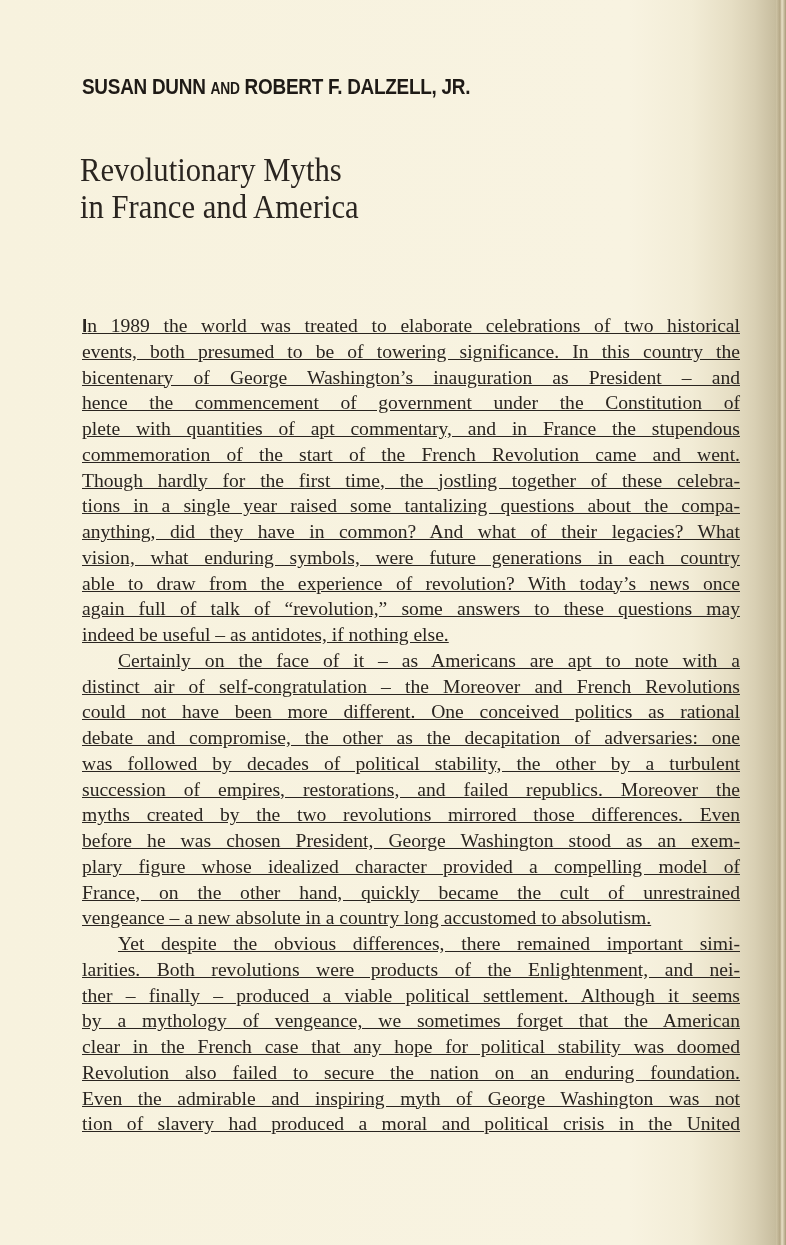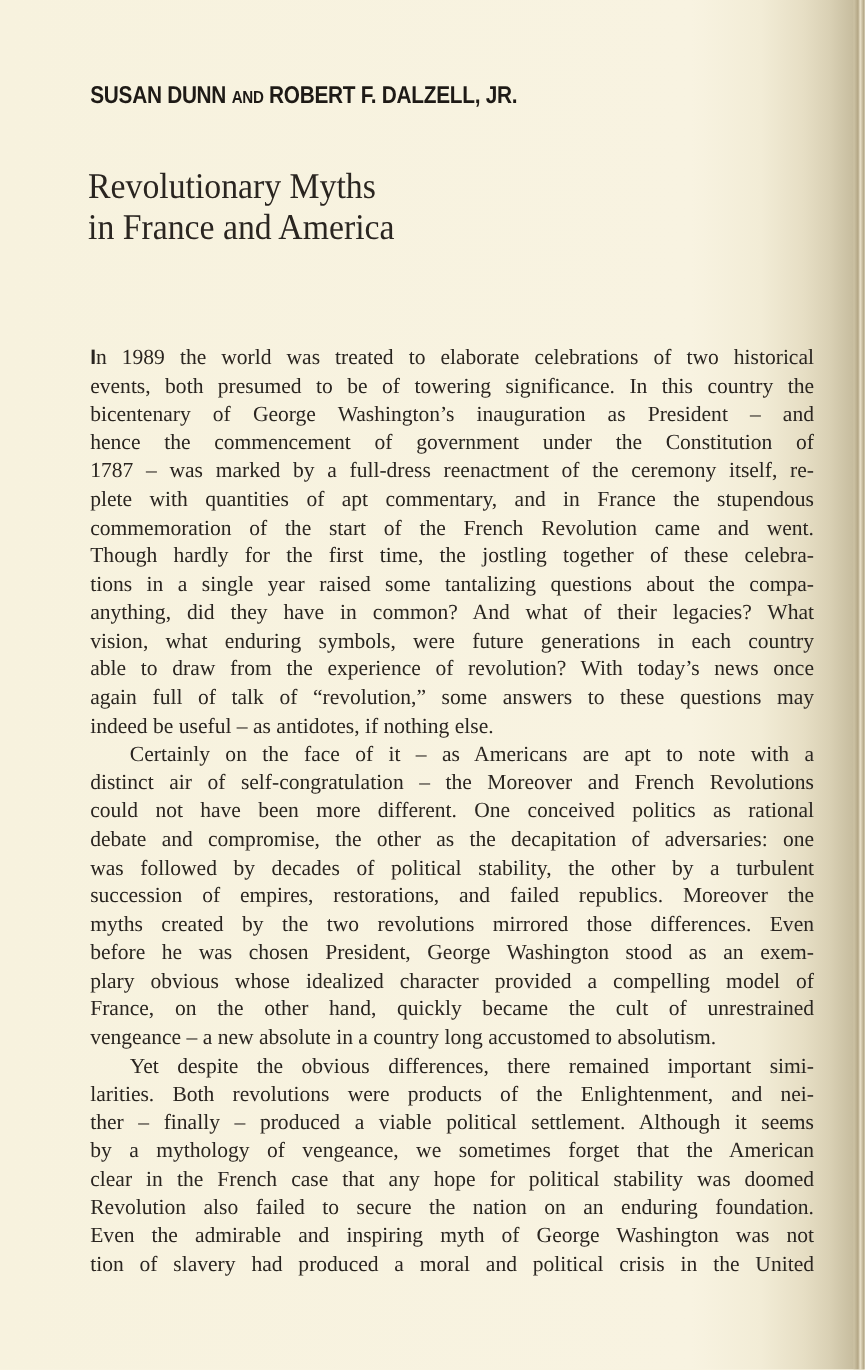--- a/index.html
+++ b/index.html
@@ -66,20 +66,21 @@
     font-size: 19.6px;
     line-height: 25.75px;
     color: #2a2520;
   }
   .line {
     display: block;
     white-space: nowrap;
     text-align: justify;
     text-align-last: justify;
     height: 25.75px;
+    text-decoration: underline;
   }
   .line.last {
     text-align-last: left;
   }
   .line.indent {
     padding-left: 36px;
   }
   .dropcap {
     font-family: "Liberation Sans", "DejaVu Sans", sans-serif;
     font-weight: bold;
@@ -98,41 +99,40 @@
   <div>Revolutionary Myths</div>
   <div>in France and America</div>
 </div>
 
 <div class="body" id="body">
     <div>
       <span class="line"><span class="dropcap">I</span>n 1989 the world was treated to elaborate celebrations of two historical</span>
       <span class="line">events, both presumed to be of towering significance. In this country the</span>
       <span class="line">bicentenary of George Washington’s inauguration as President – and</span>
       <span class="line">hence the commencement of government under the Constitution of</span>
-      <span class="line">1787 – was marked by a full-dress reenactment of the ceremony itself, re-</span>
       <span class="line">plete with quantities of apt commentary, and in France the stupendous</span>
       <span class="line">commemoration of the start of the French Revolution came and went.</span>
       <span class="line">Though hardly for the first time, the jostling together of these celebra-</span>
       <span class="line">tions in a single year raised some tantalizing questions about the compa-</span>
       <span class="line">anything, did they have in common? And what of their legacies? What</span>
       <span class="line">vision, what enduring symbols, were future generations in each country</span>
       <span class="line">able to draw from the experience of revolution? With today’s news once</span>
       <span class="line">again full of talk of “revolution,” some answers to these questions may</span>
       <span class="line last">indeed be useful – as antidotes, if nothing else.</span>
     </div>
     <div>
       <span class="line indent">Certainly on the face of it – as Americans are apt to note with a</span>
       <span class="line">distinct air of self-congratulation – the Moreover and French Revolutions</span>
       <span class="line">could not have been more different. One conceived politics as rational</span>
       <span class="line">debate and compromise, the other as the decapitation of adversaries: one</span>
       <span class="line">was followed by decades of political stability, the other by a turbulent</span>
       <span class="line">succession of empires, restorations, and failed republics. Moreover the</span>
       <span class="line">myths created by the two revolutions mirrored those differences. Even</span>
       <span class="line">before he was chosen President, George Washington stood as an exem-</span>
-      <span class="line">plary obvious whose idealized character provided a compelling model of</span>
+      <span class="line">plary figure whose idealized character provided a compelling model of</span>
       <span class="line">France, on the other hand, quickly became the cult of unrestrained</span>
       <span class="line last">vengeance – a new absolute in a country long accustomed to absolutism.</span>
     </div>
     <div>
       <span class="line indent">Yet despite the obvious differences, there remained important simi-</span>
       <span class="line">larities. Both revolutions were products of the Enlightenment, and nei-</span>
       <span class="line">ther – finally – produced a viable political settlement. Although it seems</span>
       <span class="line">by a mythology of vengeance, we sometimes forget that the American</span>
       <span class="line">clear in the French case that any hope for political stability was doomed</span>
       <span class="line">Revolution also failed to secure the nation on an enduring foundation.</span>

